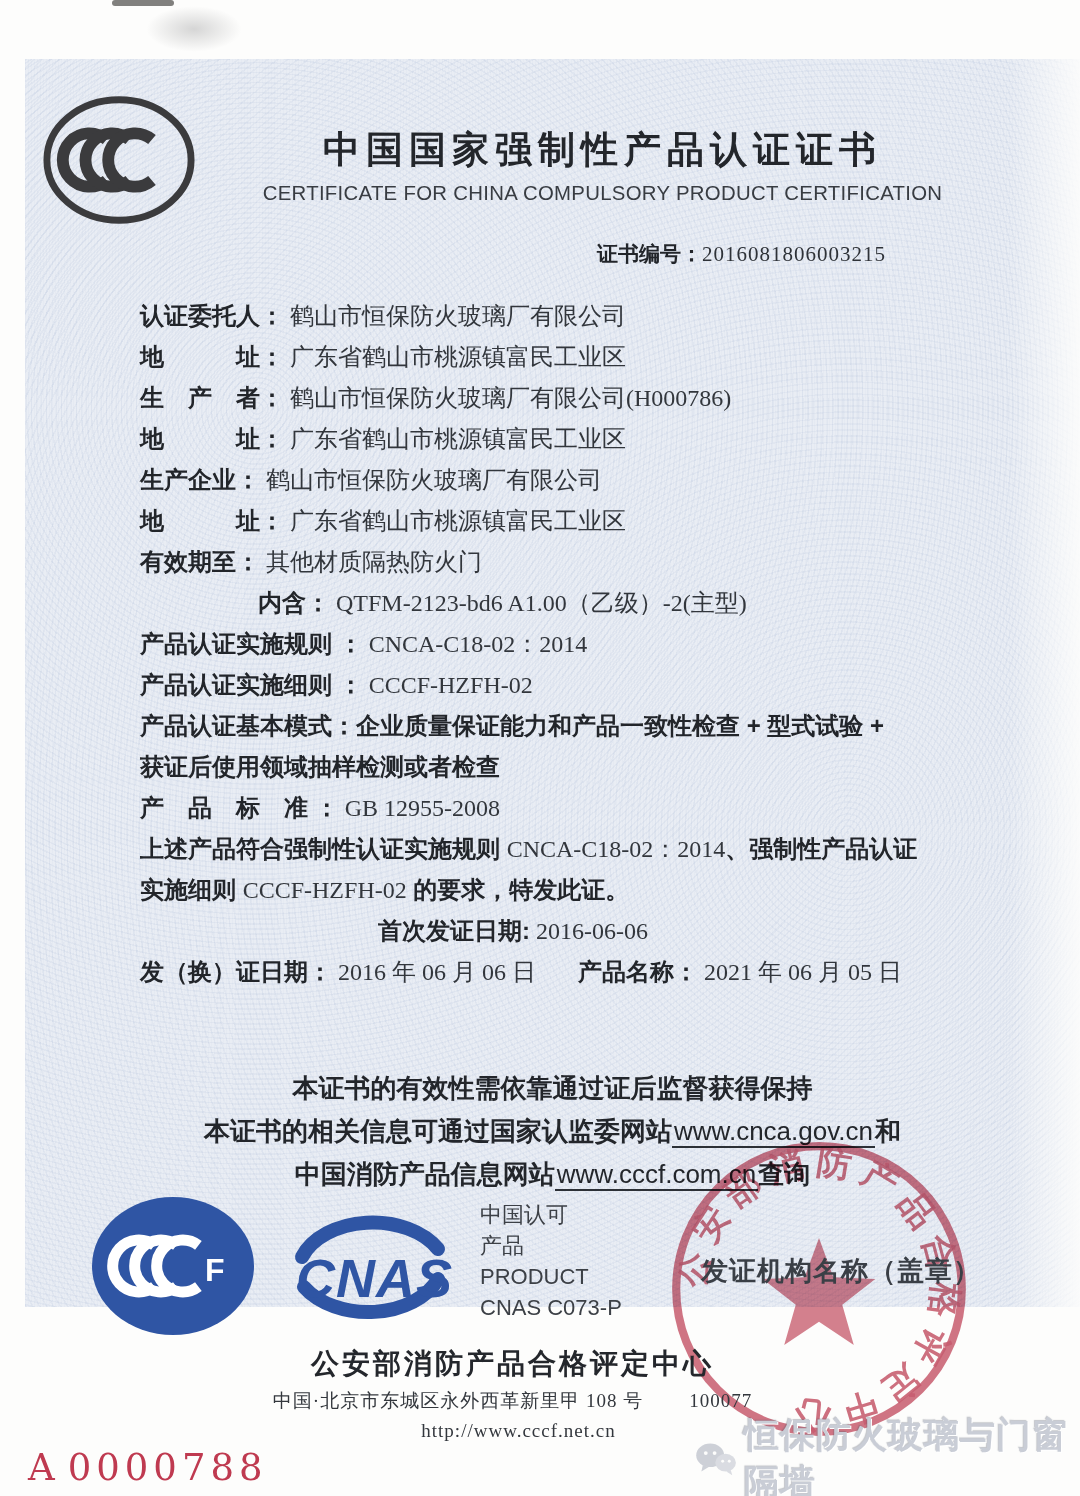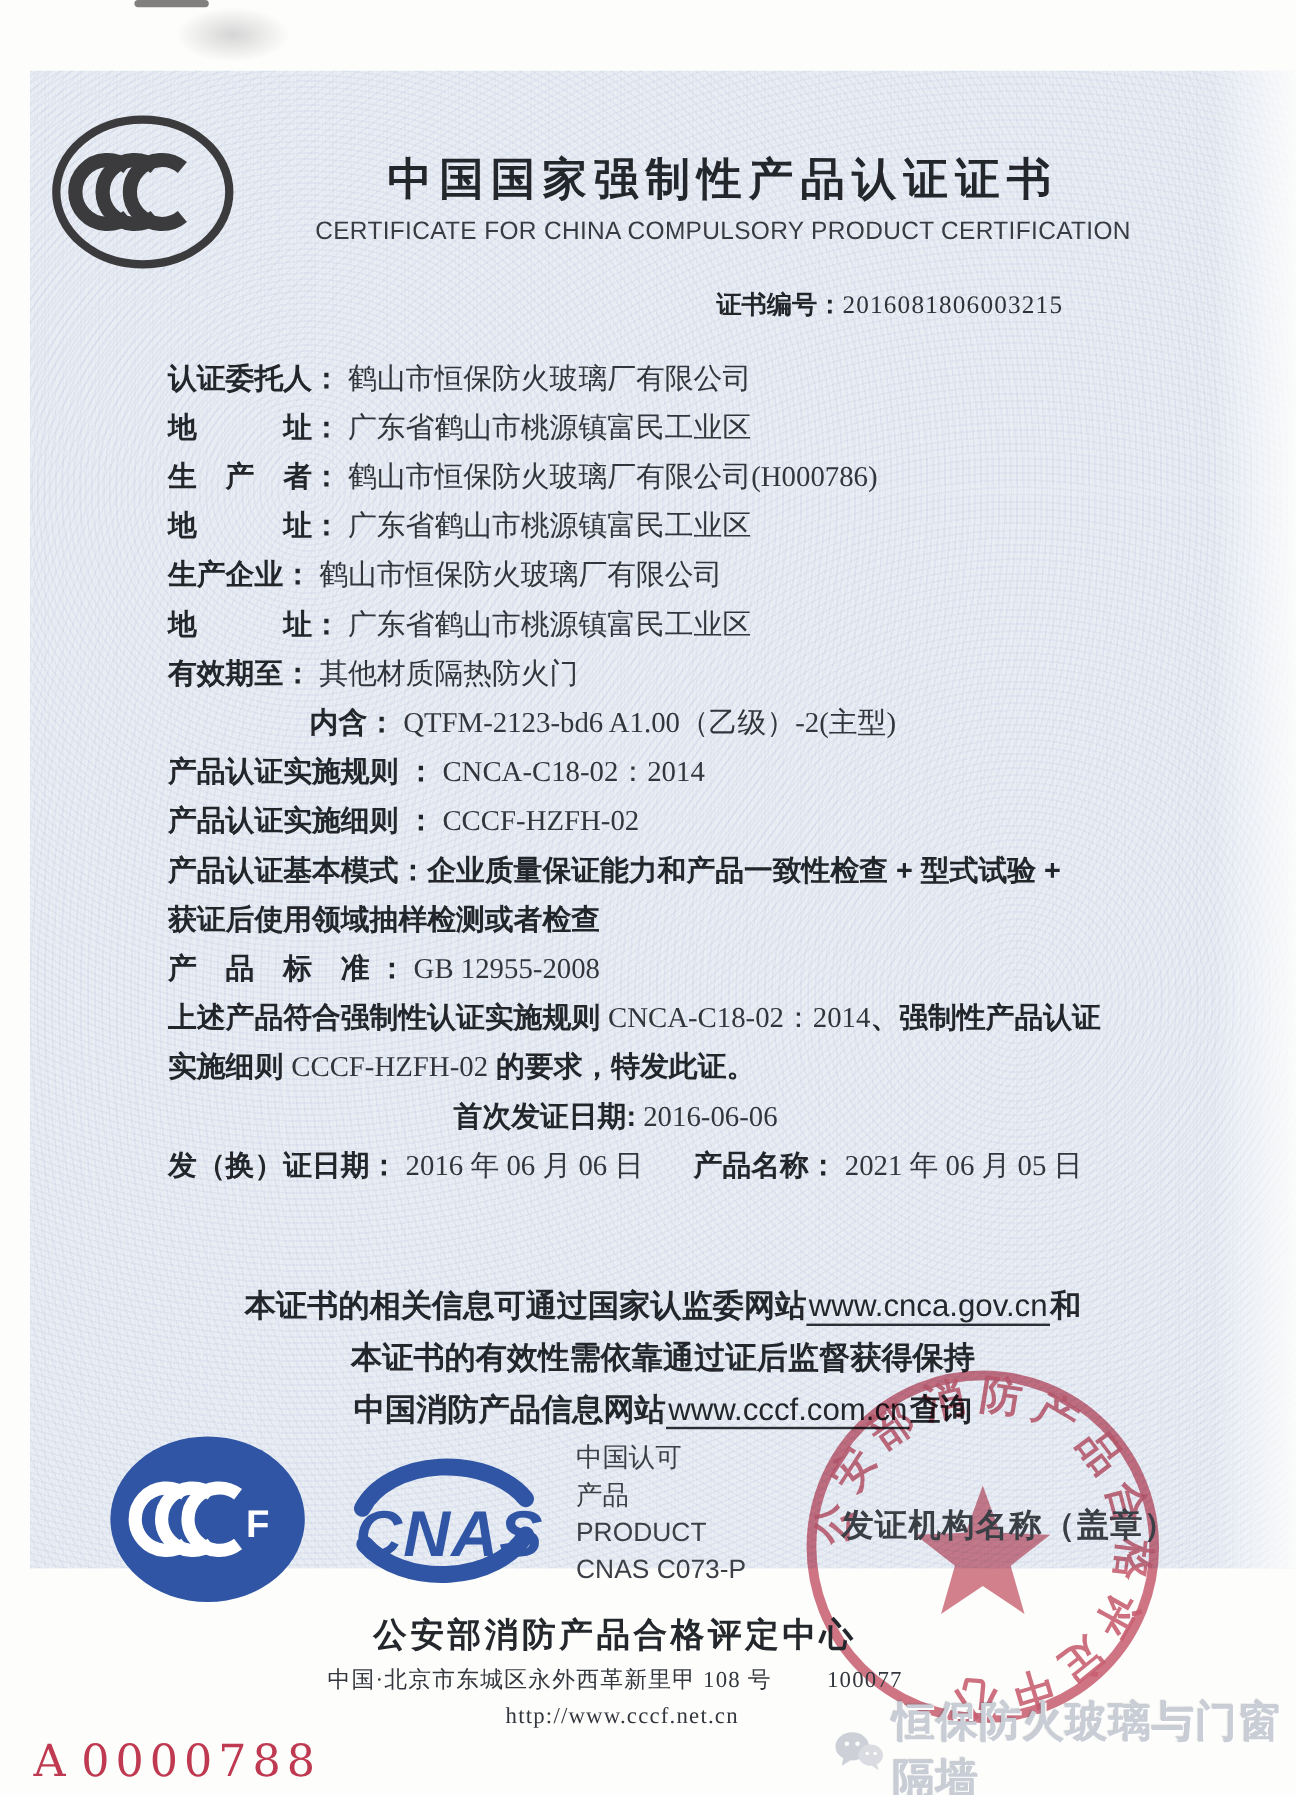--- a/index.html
+++ b/index.html
@@ -110,22 +110,22 @@
     <div class="row"><span class="lbl">产品认证基本模式：</span><span class="lbl">企业质量保证能力和产品一致性检查 + 型式试验 +</span></div>
     <div class="row"><span class="lbl">获证后使用领域抽样检测或者检查</span></div>
     <div class="row"><span class="lbl">产　品　标　准 ：</span><span class="val">GB 12955-2008</span></div>
     <div class="row"><span class="lbl">上述产品符合强制性认证实施规则 </span><span class="code">CNCA-C18-02：2014</span><span class="lbl">、强制性产品认证</span></div>
     <div class="row"><span class="lbl">实施细则 </span><span class="code">CCCF-HZFH-02</span><span class="lbl"> 的要求，特发此证。</span></div>
     <div class="row center-ish"><span class="lbl">首次发证日期:</span><span class="val">2016-06-06</span></div>
     <div class="row"><span class="lbl">发（换）证日期：</span><span class="val">2016 年 06 月 06 日</span><span class="gap"></span><span class="lbl">产品名称：</span><span class="val">2021 年 06 月 05 日</span></div>
   </div>
 
   <div class="notices">
+    <div class="notice-line">本证书的有效性需依靠通过证后监督获得保持</div>
     <div class="notice-line"><span>本证书的相关信息可通过国家认监委网站</span><span class="url">www.cnca.gov.cn</span><span>和</span></div>
-    <div class="notice-line">本证书的有效性需依靠通过证后监督获得保持</div>
     <div class="notice-line"><span>中国消防产品信息网站</span><span class="url">www.cccf.com.cn</span><span>查询</span></div>
   </div>
 
   <svg class="cccf-badge" viewBox="0 0 170 146">
     <ellipse cx="85" cy="73" rx="81" ry="69" fill="#2f55a4"></ellipse>
     <path d="M 66.4 52.3 A 26 26 0 1 0 66.4 93.7" fill="none" stroke="#ffffff" stroke-width="11"></path>
     <path d="M 88.4 52.3 A 26 26 0 1 0 88.4 93.7" fill="none" stroke="#ffffff" stroke-width="11"></path>
     <path d="M 110.4 52.3 A 26 26 0 1 0 110.4 93.7" fill="none" stroke="#ffffff" stroke-width="11"></path>
     <text x="117" y="88" font-family="Liberation Sans, sans-serif" font-size="32" font-weight="700" fill="#ffffff">F</text>
   </svg>

